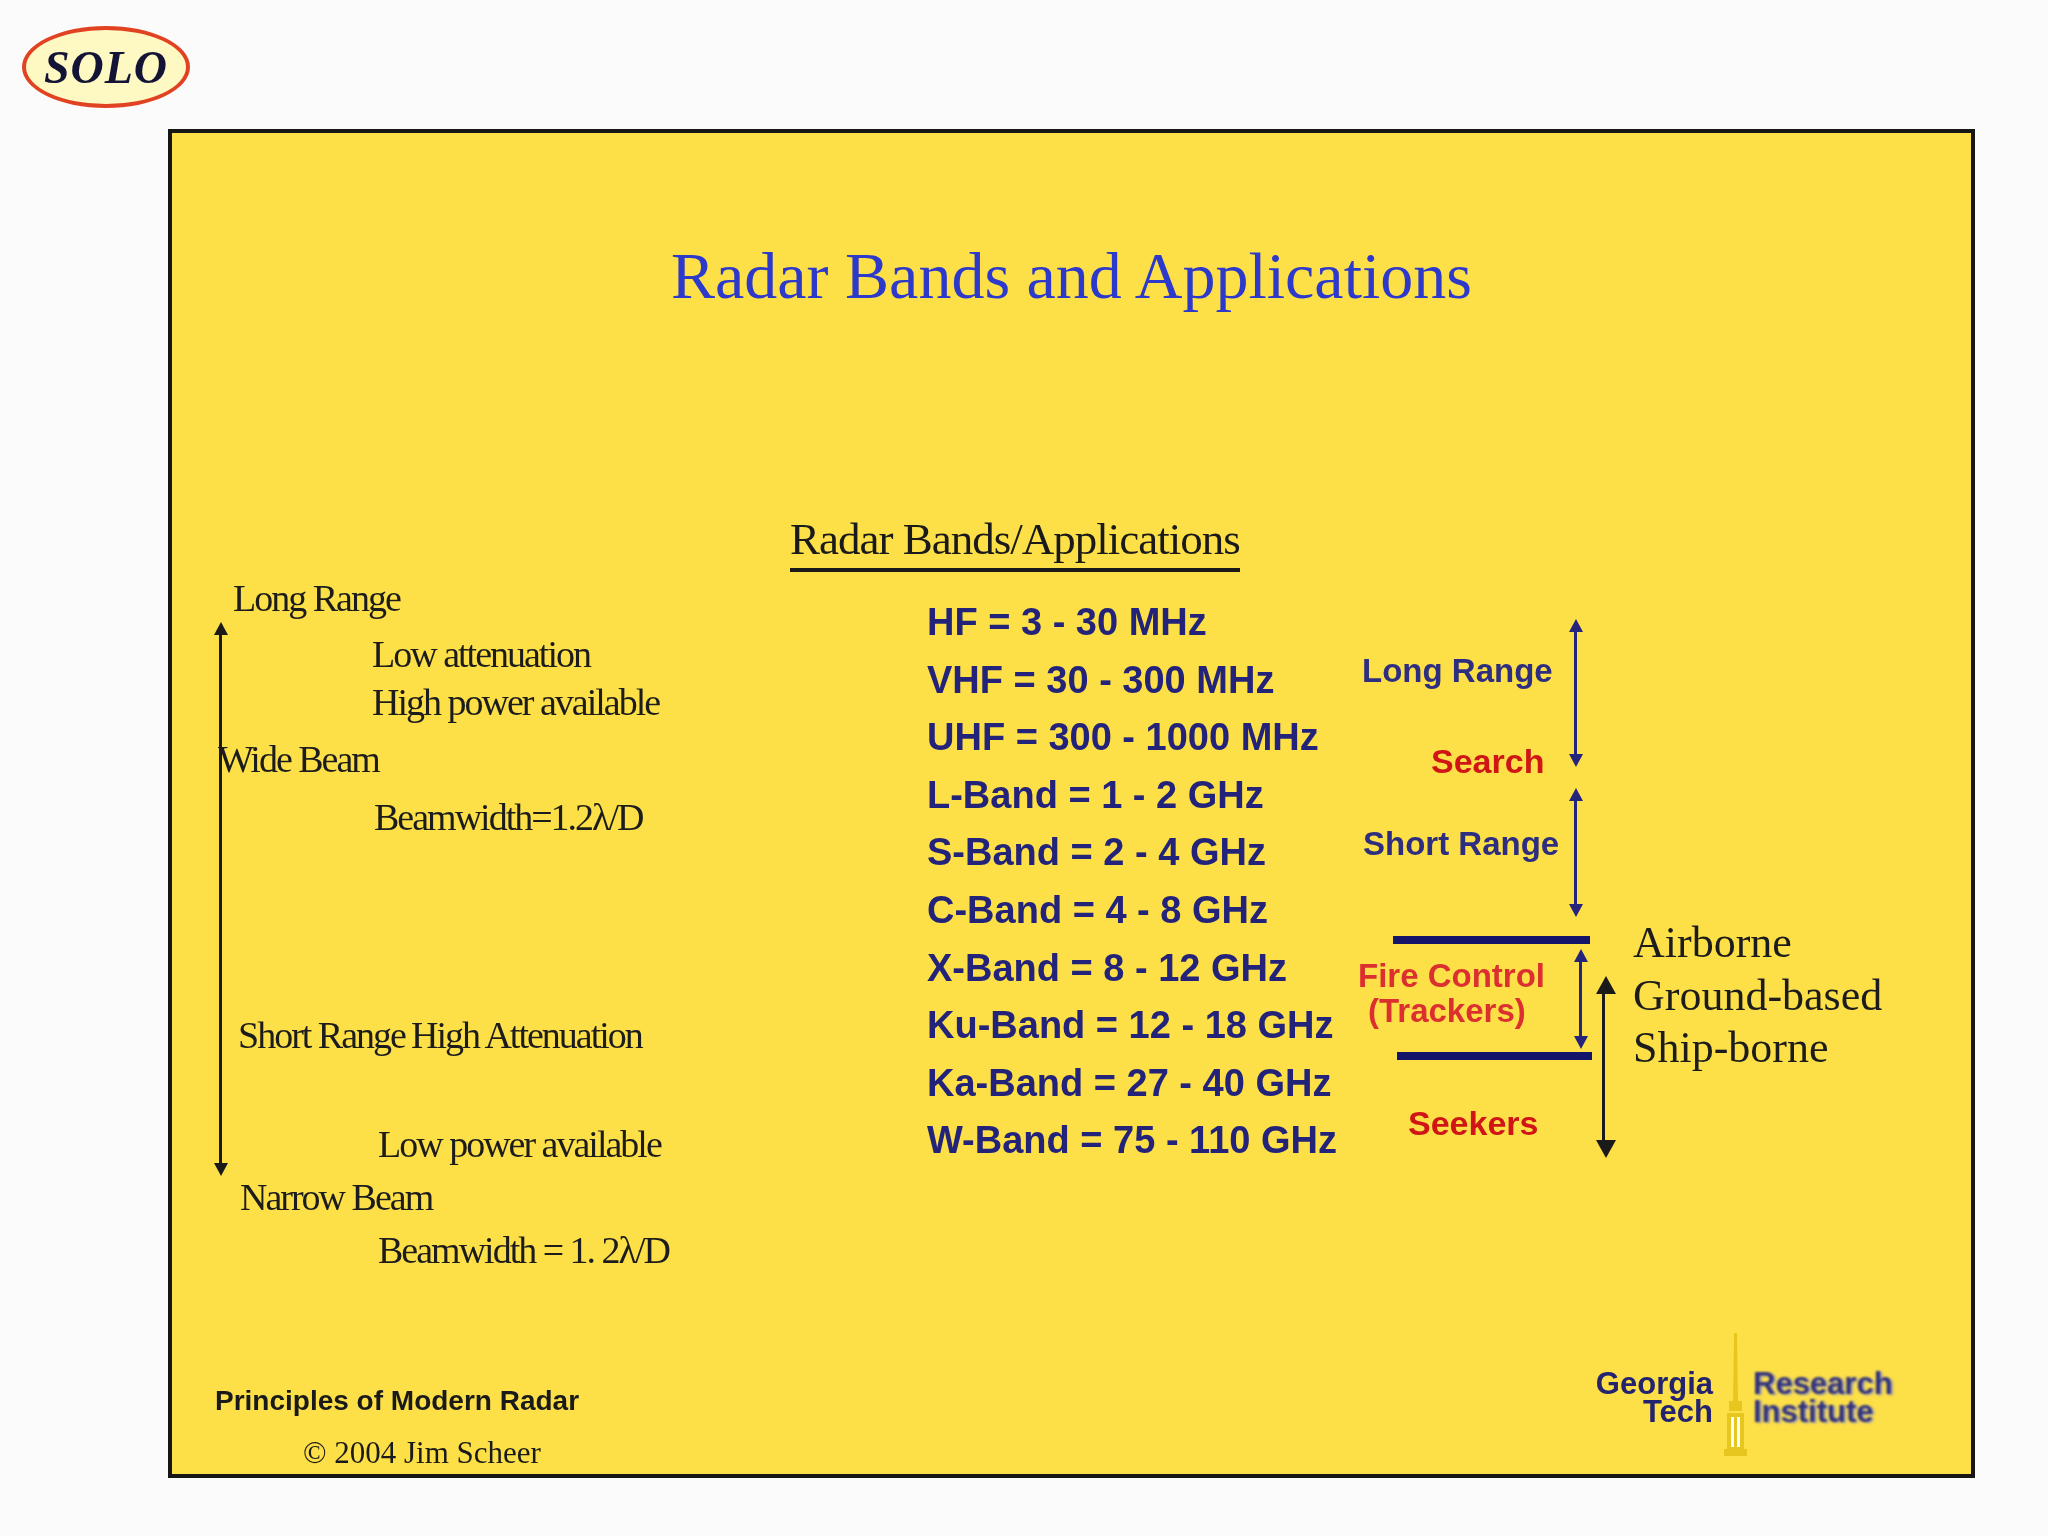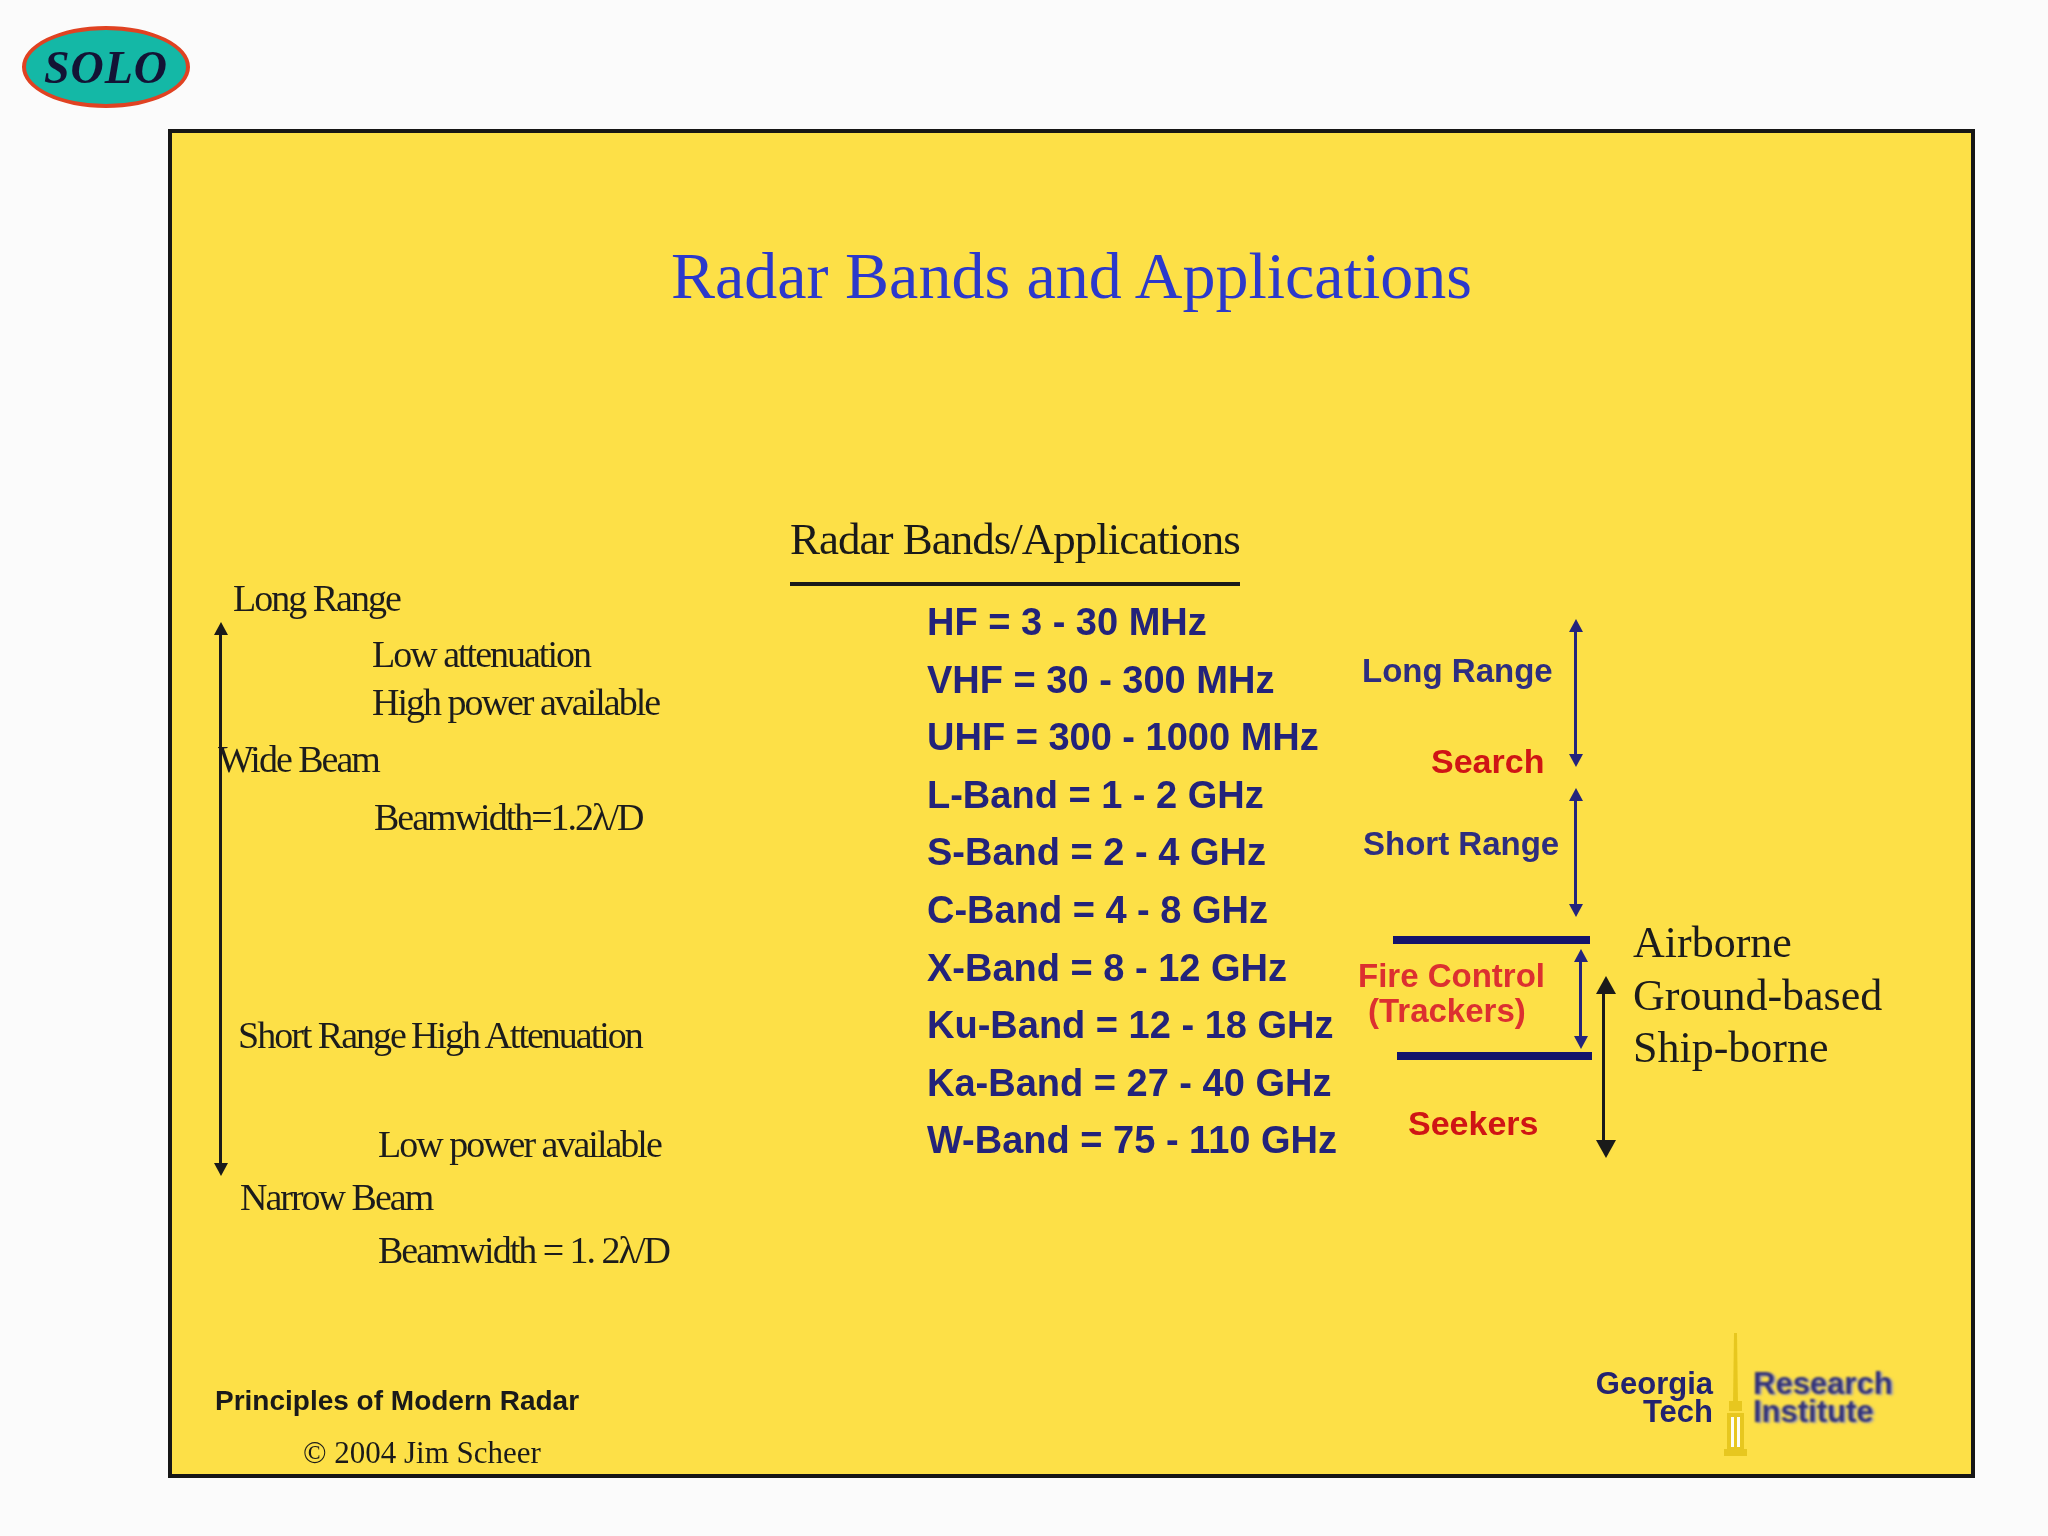--- a/index.html
+++ b/index.html
@@ -4,42 +4,42 @@
 <style>
   html,body { margin:0; padding:0; background:#fafafa; }
   #screen {
     position:relative; width:2048px; height:1536px;
     background:#fbfbfb; overflow:hidden;
     font-family:"Liberation Serif", serif;
   }
   
   .solo-badge {
     position:absolute; left:22px; top:26px; width:168px; height:82px;
-    background:#14b8a6; border:4px solid #e04222; border-radius:50%;
+    background:#fef9c3; border:4px solid #e04222; border-radius:50%;
     display:flex; align-items:center; justify-content:center;
     font:italic bold 46px "Liberation Serif", serif; color:#131335;
     letter-spacing:1px; box-sizing:border-box;
   }
   
   .slide {
     position:absolute; left:168px; top:129px; width:1807px; height:1349px;
     background:#fde047; border:4px solid #161616; box-sizing:border-box;
   }
   .slide > * { position:absolute; }
   .slide-title {
     left:0; top:105px; width:1799px; text-align:center;
     font-family:"Liberation Serif", serif; font-size:66px; color:#2c39cb;
     white-space:nowrap;
   }
   .subtitle {
     left:618px; top:380px;
     font-size:45px; color:#1a1a1a; letter-spacing:-1px; white-space:nowrap;
   }
   .subtitle span {
-    display:inline-block; border-bottom:4px solid #1a1a1a; padding-bottom:17px;
+    display:inline-block; border-bottom:4px solid #1a1a1a; padding-bottom:3px;
   }
   .ltext {
     font-family:"Liberation Serif", serif; font-size:38px; color:#1c1c1c;
     letter-spacing:-2px; white-space:nowrap; line-height:1.1;
   }
   
   .varrow { width:3px; }
   .varrow .shaft { position:absolute; left:0; top:0; width:3px; height:100%; background:currentColor; }
   .varrow .head-up, .varrow .head-down {
     position:absolute; left:50%; width:0; height:0;

